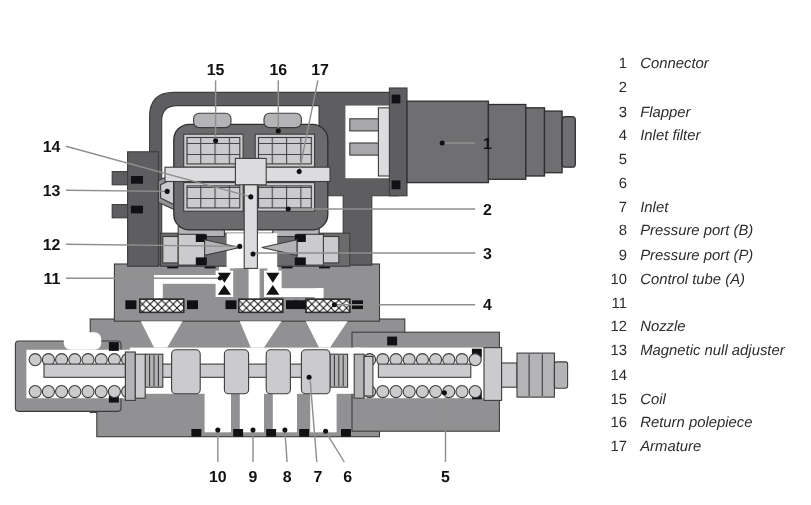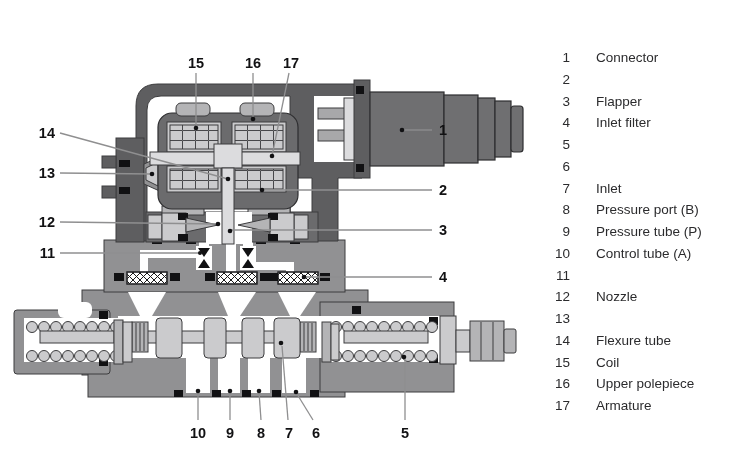--- a/index.html
+++ b/index.html
@@ -19,21 +19,21 @@
   .s2{stroke:#2e2e30;stroke-width:1.2;}
   .nostroke{stroke:none;}
   .leader{stroke:var(--c-leader);stroke-width:1.3;fill:none;}
   .dot{fill:var(--c-ink);}
   .callout{font:bold 14.5px "Liberation Sans",sans-serif;fill:var(--c-ink);}
   
   .legend{position:absolute;left:548px;top:47px;width:186px;}
   .legend-row{display:flex;align-items:center;height:21.75px;color:var(--c-text);
               font-size:13.5px;line-height:21.75px;}
   .legend-num{width:22px;text-align:right;flex:none;}
-  .legend-label{margin-left:26px;white-space:nowrap;}
+  .legend-label{margin-left:12px;white-space:nowrap;font-style:italic;}
 </style>
 </head>
 <body>
 
 <div class="stage">
 
 <svg class="diagram" width="545" height="459" viewBox="0 0 545 459" xmlns="http://www.w3.org/2000/svg">
   <defs>
     <pattern id="grid" width="13" height="10" patternUnits="userSpaceOnUse">
       <path d="M13 .5H.5V10" fill="none" stroke="#47474a" stroke-width="1"></path>
@@ -334,47 +334,47 @@
         <div class="legend-row">
           <span class="legend-num">7</span>
           <span class="legend-label">Inlet</span>
         </div>
         <div class="legend-row">
           <span class="legend-num">8</span>
           <span class="legend-label">Pressure port (B)</span>
         </div>
         <div class="legend-row">
           <span class="legend-num">9</span>
-          <span class="legend-label">Pressure tube (P)</span>
+          <span class="legend-label">Pressure port (P)</span>
         </div>
         <div class="legend-row">
           <span class="legend-num">10</span>
           <span class="legend-label">Control tube (A)</span>
         </div>
         <div class="legend-row">
           <span class="legend-num">11</span>
         </div>
         <div class="legend-row">
           <span class="legend-num">12</span>
           <span class="legend-label">Nozzle</span>
         </div>
         <div class="legend-row">
           <span class="legend-num">13</span>
+          <span class="legend-label">Magnetic null adjuster</span>
         </div>
         <div class="legend-row">
           <span class="legend-num">14</span>
-          <span class="legend-label">Flexure tube</span>
         </div>
         <div class="legend-row">
           <span class="legend-num">15</span>
           <span class="legend-label">Coil</span>
         </div>
         <div class="legend-row">
           <span class="legend-num">16</span>
-          <span class="legend-label">Upper polepiece</span>
+          <span class="legend-label">Return polepiece</span>
         </div>
         <div class="legend-row">
           <span class="legend-num">17</span>
           <span class="legend-label">Armature</span>
         </div>
       </div>
 </div>
 
 </div>
 

